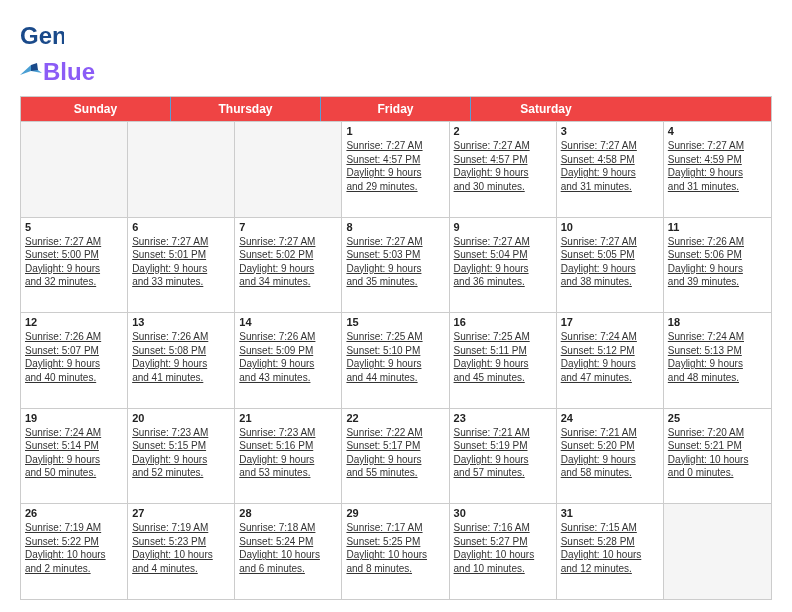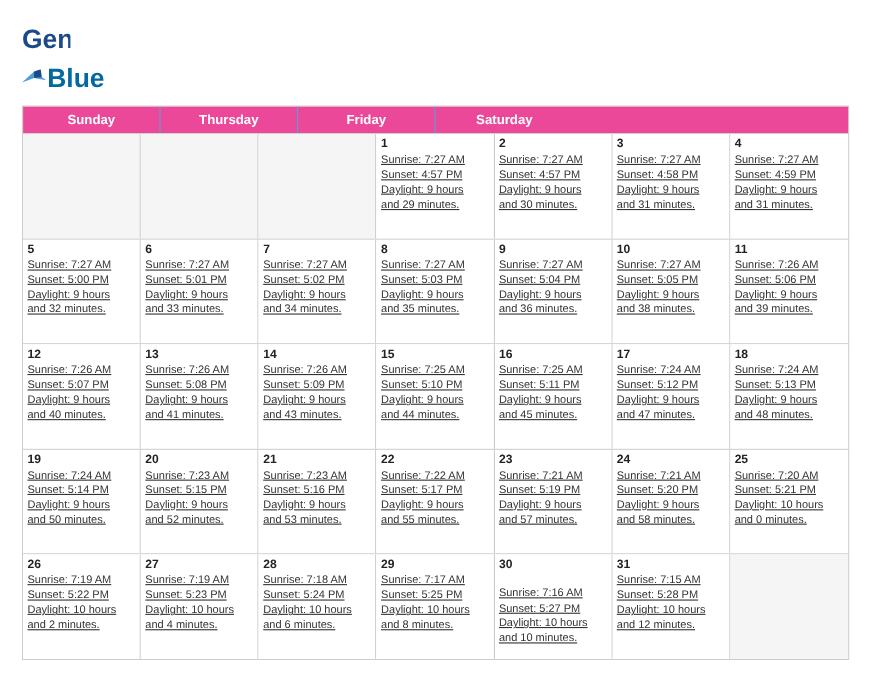--- a/index.html
+++ b/index.html
@@ -42,22 +42,22 @@
       margin-top: 2px;
     }
     .calendar {
       flex: 1;
       display: flex;
       flex-direction: column;
       border: 1px solid #ccc;
     }
     .cal-header {
       display: grid;
-      grid-template-columns: repeat(6, 1fr);
-      background: #ec4899;
+      grid-template-columns: repeat(5, 1fr);
+      background: #ef4444;
     }
     .cal-header-cell {
       color: #fff;
       font-size: 12px;
       font-weight: bold;
       text-align: center;
       padding: 5px 2px;
       border-right: 1px solid #5a9ed5;
     }
     .cal-header-cell:last-child { border-right: none; }
@@ -105,21 +105,21 @@
   <div style="display:flex;align-items:center;">
     <svg width="44" height="44" viewBox="0 0 44 44">
       <text x="0" y="26" font-size="24" font-weight="bold" fill="#1a4a8a" font-family="Arial">General</text>
     </svg>
   </div>
   <div style="display:flex;align-items:center;margin-top:-4px;">
     <svg width="22" height="18" viewBox="0 0 22 18">
       <polygon points="11,2 22,10 11,8 0,12" fill="#4a9fd4"></polygon>
       <polygon points="11,2 17,0 18,7 11,8" fill="#1a4a8a"></polygon>
     </svg>
-    <span style="font-size:24px;font-weight:bold;color:#0369a1;margin-left:1px;">Blue</span>
+    <span style="font-size:24px;font-weight:bold;color:#8b5cf6;margin-left:1px;">Blue</span>
   </div>
 </div>
     <div class="title-block">
       <div class="month-title"></div>
       <div class="location"></div>
     </div>
   </div>
 
   <div class="calendar">
     <div class="cal-header">
@@ -339,21 +339,21 @@
           </div>
           <div class="cal-cell">
             <div class="day-num">29</div>
             <div class="cell-text" style="white-space: pre-line;">Sunrise: 7:17 AM
 Sunset: 5:25 PM
 Daylight: 10 hours
 and 8 minutes.</div>
           </div>
           <div class="cal-cell">
             <div class="day-num">30</div>
-            <div class="cell-text" style="white-space: pre-line; margin-top: 12px;">Sunrise: 7:16 AM
+            <div class="cell-text" style="white-space: pre-line;">Sunrise: 7:16 AM
 Sunset: 5:27 PM
 Daylight: 10 hours
 and 10 minutes.</div>
           </div>
           <div class="cal-cell">
             <div class="day-num">31</div>
             <div class="cell-text" style="white-space: pre-line;">Sunrise: 7:15 AM
 Sunset: 5:28 PM
 Daylight: 10 hours
 and 12 minutes.</div>

